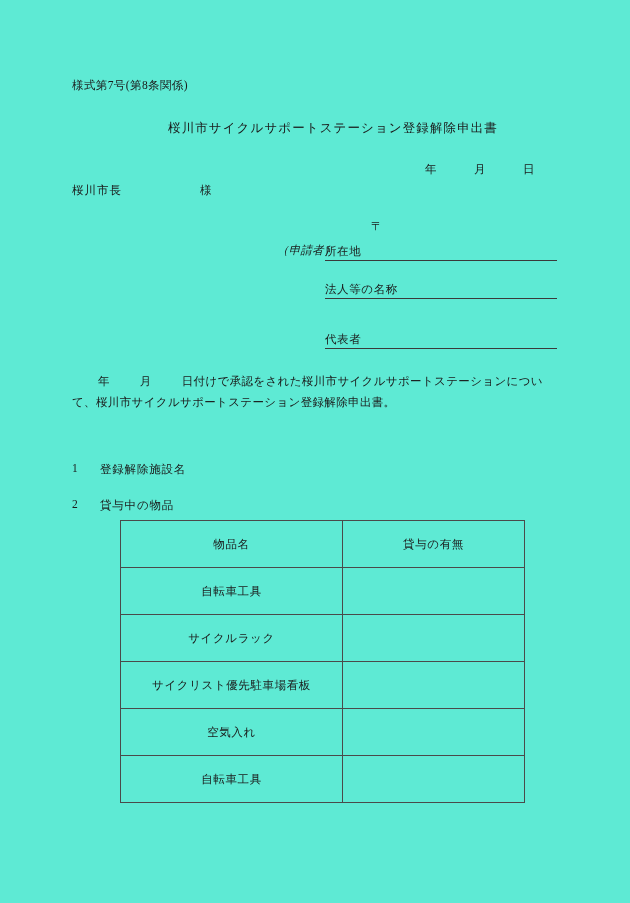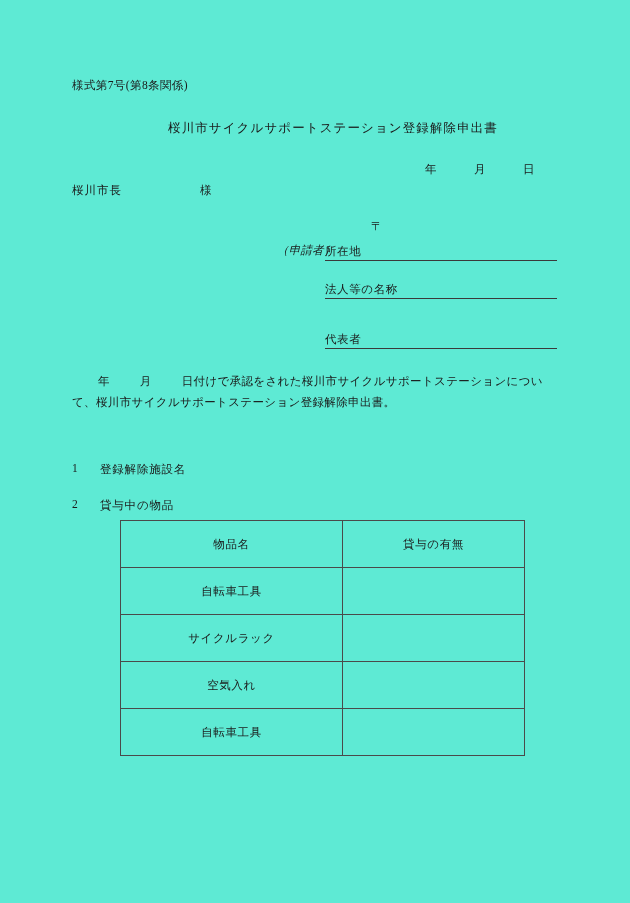--- a/index.html
+++ b/index.html
@@ -193,20 +193,24 @@
     <tbody>
       <tr>
         <td>自転車工具</td>
         <td></td>
       </tr>
       <tr>
         <td>サイクルラック</td>
         <td></td>
       </tr>
       <tr>
+        <td>サイクリスト優先駐車場看板</td>
+        <td></td>
+      </tr>
+      <tr>
         <td>空気入れ</td>
         <td></td>
       </tr>
       <tr>
         <td>自転車工具</td>
         <td></td>
       </tr>
     </tbody>
   </table>
 

